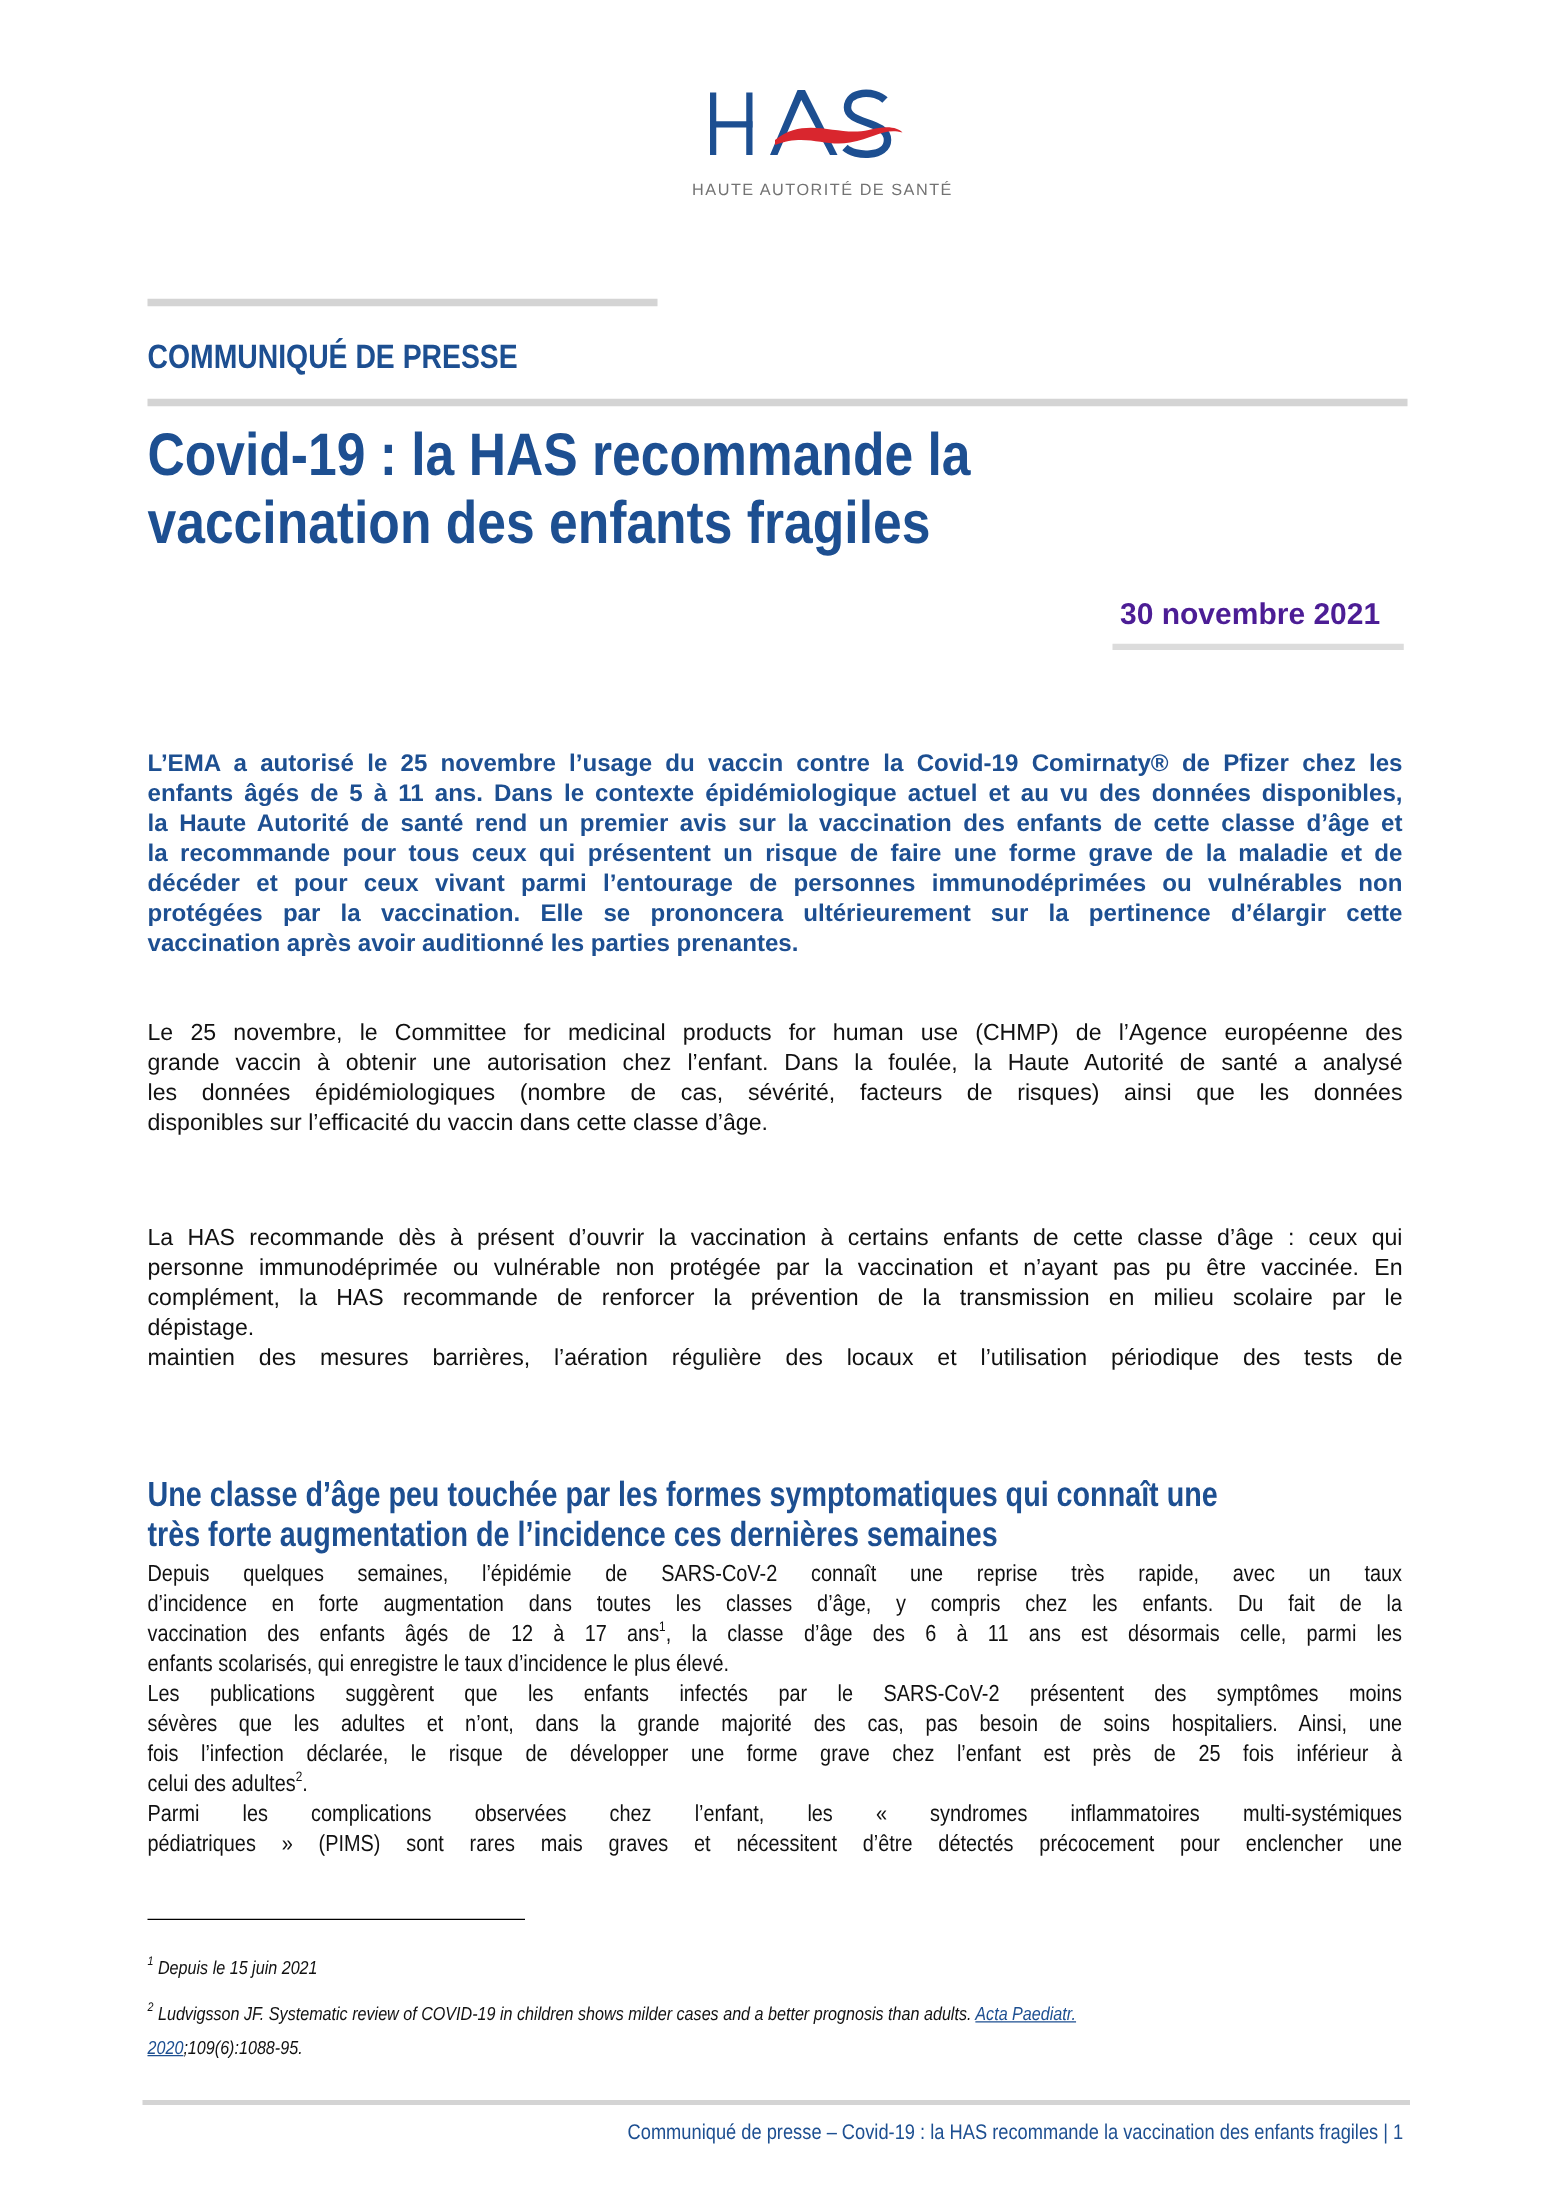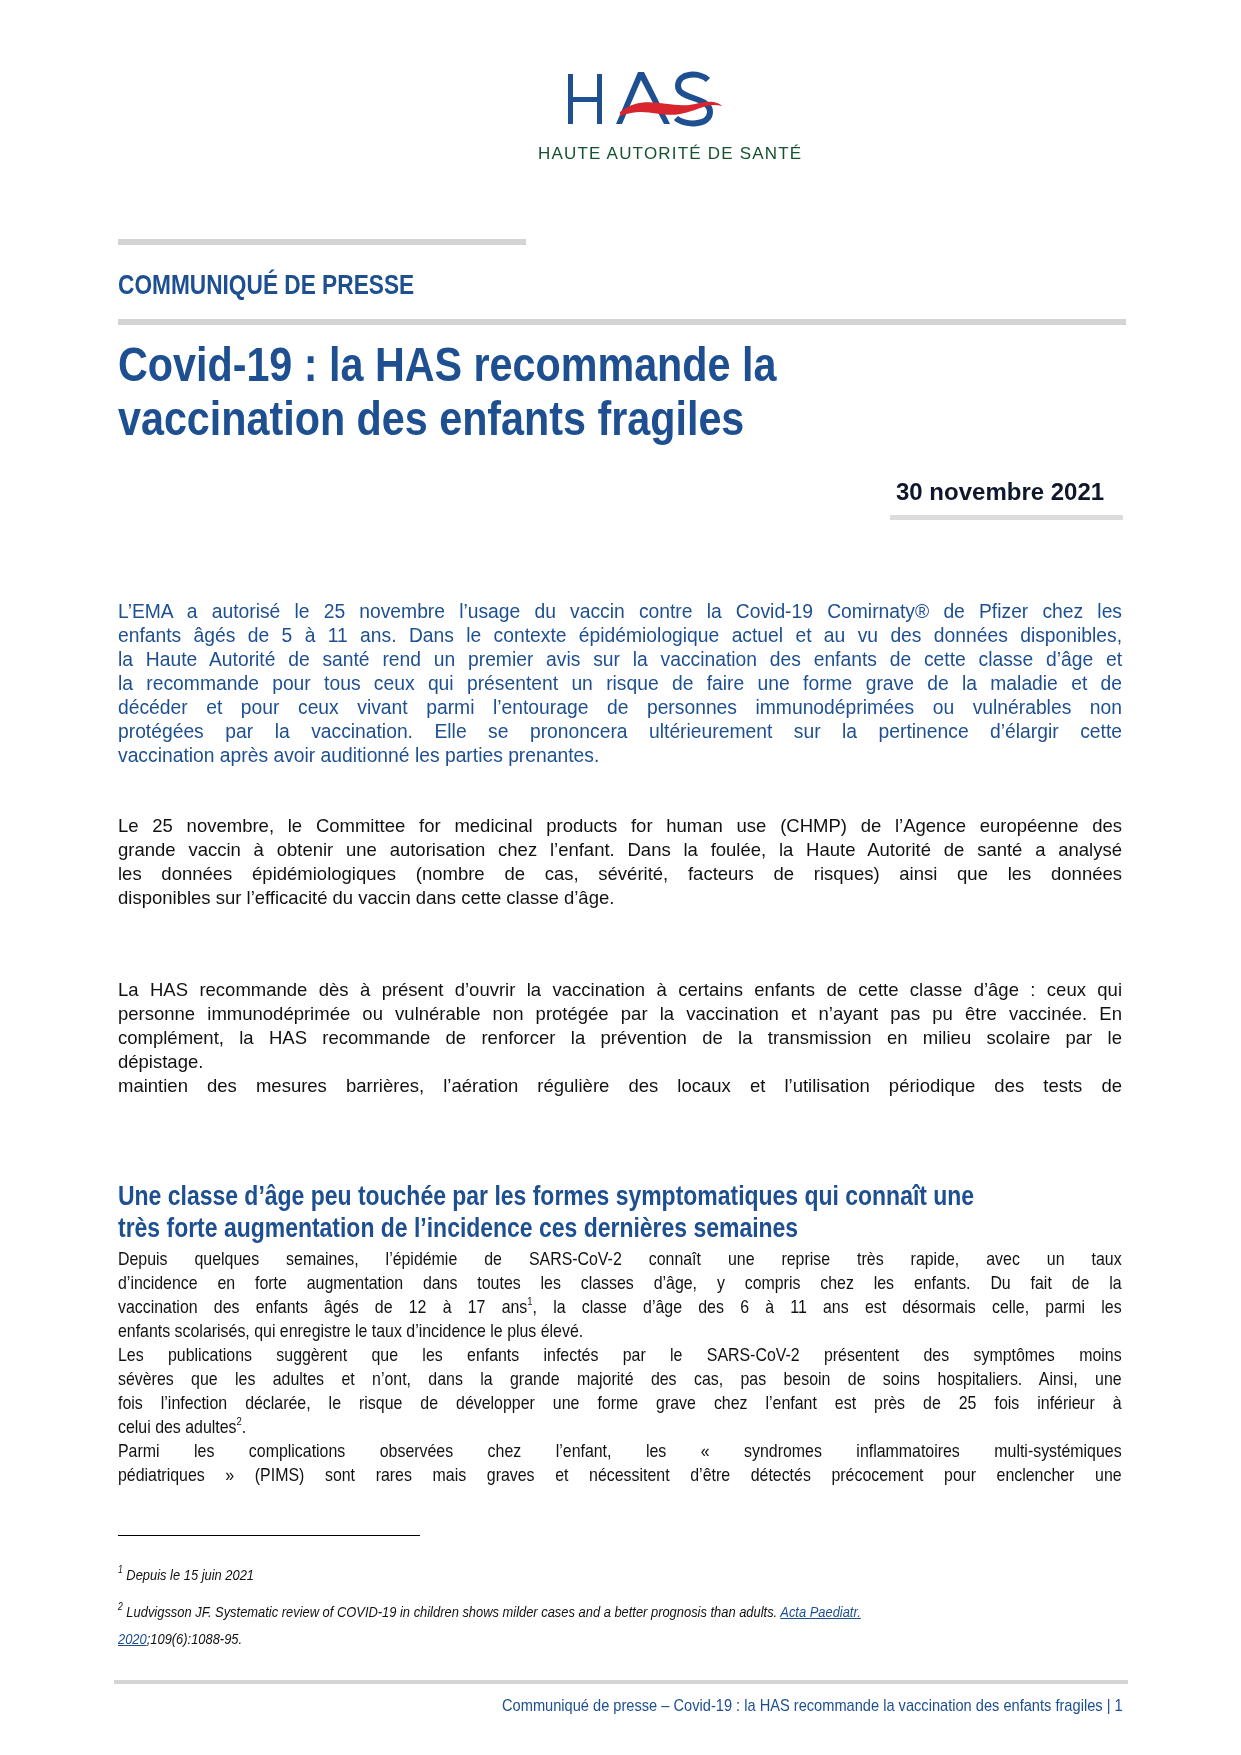--- a/index.html
+++ b/index.html
@@ -3,36 +3,36 @@
   <meta charset="utf-8">
   <style>
     html, body { margin: 0; padding: 0; background: #ffffff; }
     body { width: 1241px; height: 1755px; position: relative; overflow: hidden;
            font-family: "Liberation Sans", sans-serif; color: #000; }
     .abs { position: absolute; }
 
     
     .logo { left: 560px; top: 62px; width: 200px; height: 110px; }
     .logo-swoosh { position: absolute; left: 0; top: 0; }
-    .logo-sub { position: absolute; left: -22px; top: 82px; width: 240px; text-align: left;
-                font-size: 17px; color: #14532d; letter-spacing: 1.2px; white-space: nowrap; }
+    .logo-sub { position: absolute; left: -22px; top: 82px; width: 240px; text-align: center;
+                font-size: 13px; color: #737373; letter-spacing: 1.2px; white-space: nowrap; }
 
     .rule { background: #d4d4d4; }
     .rule-top { left: 118px; top: 239px; width: 408px; height: 6px; }
     .rule-long { left: 118px; top: 319px; width: 1008px; height: 6px; }
     .rule-date { left: 890px; top: 515px; width: 233px; height: 5px; background: #dcdcdc; }
     .rule-footer { left: 114px; top: 1680px; width: 1014px; height: 4px; }
 
     .kicker { left: 118px; top: 270px; font-size: 27px; font-weight: bold; color: #1d4f91;
               transform: scaleX(0.84); transform-origin: left top; white-space: nowrap; }
     .title { left: 118px; top: 338px; font-size: 48px; font-weight: bold; color: #1d4f91; line-height: 54px;
              transform: scaleX(0.86); transform-origin: left top; white-space: nowrap; }
-    .date { left: 896px; top: 478px; font-size: 24px; font-weight: bold; color: #0f172a; white-space: nowrap; }
+    .date { left: 896px; top: 478px; font-size: 24px; font-weight: bold; color: #4c1d95; white-space: nowrap; }
 
-    .lead { left: 118px; top: 600px; width: 1004px; font-size: 19.3px; font-weight: normal; color: #1d4f91;
+    .lead { left: 118px; top: 600px; width: 1004px; font-size: 19.3px; font-weight: bold; color: #1d4f91;
             line-height: 24px; text-align: justify; }
     .lead span.line, .p span.line { display: block; text-align: justify; text-align-last: justify; white-space: nowrap; }
     .lead span.line.last, .p span.line.last { text-align-last: left; }
 
     .p { position: absolute; left: 118px; width: 1004px; font-size: 18.5px; line-height: 24px; color: #111; }
     .p1 { top: 814px; }
     .p2 { top: 978px; }
 
     .cond { transform: scaleX(0.86); transform-origin: left top; width: 1167px; }
 

